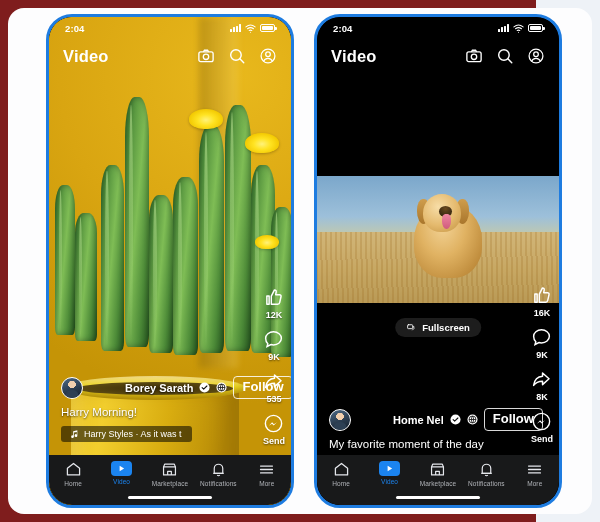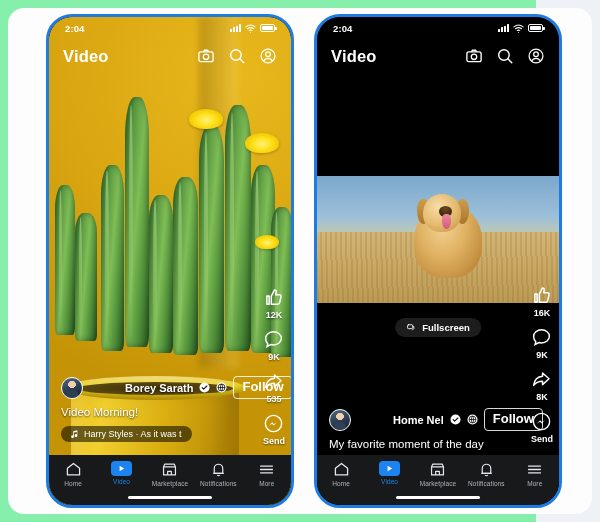--- a/index.html
+++ b/index.html
@@ -5,21 +5,21 @@
   * { box-sizing: border-box; margin: 0; padding: 0; }
   html, body {
     width: 600px; height: 522px;
     font-family: "Liberation Sans", sans-serif;
     background: #eef2f7;
     overflow: hidden;
   }
   .stage {
     position: relative;
     width: 536px; height: 522px;
-    background: #86efac;
+    background: #7f1d1d;
   }
   .card {
     position: absolute;
     left: 8px; top: 8px;
     width: 584px; height: 506px;
     background: #fdfdfe;
     border-radius: 16px;
   }
 
   
@@ -195,21 +195,21 @@
   .badge-globe { width:11px; height:11px; flex:none; }
   .follow-btn {
     border:1px solid rgba(255,255,255,.85); border-radius:4px;
     color:#fff; font-size:13px; font-weight:700;
     padding:2px 8px; background:transparent; line-height:1.3;
     white-space:nowrap;
   }
   .caption { color:#fff; font-size:11.5px; margin-top:7px; text-shadow:0 1px 2px rgba(0,0,0,.7); }
   .music-pill {
     display:inline-flex; align-items:flex-end; gap:5px;
-    background:rgba(0,0,0,.55); border-radius:8px;
+    background:rgba(0,0,0,.55); border-radius:3px;
     padding:3px 10px 3px 8px; margin-top:8px; max-width:132px; overflow:hidden;
   }
   .music-pill .ico { width:10px; height:10px; flex:none; }
   .music-text { color:#fff; font-size:9px; white-space:nowrap; overflow:hidden; text-overflow:clip; }
 
   .fullscreen-pill {
     position:absolute; left:50%; transform:translateX(-50%);
     top:301px; z-index:9;
     display:flex; align-items:center; gap:5px;
     background:rgba(32,32,32,.92); border-radius:13px;
@@ -354,21 +354,21 @@
           </svg>
           <svg class="badge-globe" viewBox="0 0 24 24">
             <circle cx="12" cy="12" r="11" fill="#fff"></circle>
             <g fill="none" stroke="#111" stroke-width="1.8">
               <circle cx="12" cy="12" r="7.6"></circle>
                 <path d="M4.4 12h15.2M12 4.4c3.2 3.4 3.2 11.8 0 15.2-3.2-3.4-3.2-11.8 0-15.2z"></path>
             </g>
           </svg>
           <button class="follow-btn">Follow</button>
         </div>
-        <div class="caption">Video Morning!</div>
+        <div class="caption">Harry Morning!</div>
         <div class="music-pill">
           <svg class="ico" viewBox="0 0 24 24" fill="#fff">
             <path d="M20 3.2l-10 2v10.1a3.3 3.3 0 1 0 1.8 2.9V8.6l7-1.4v6.2a3.3 3.3 0 1 0 1.2 2.5z"></path>
           </svg>
           <span class="music-text">Harry Styles · As it was t</span>
         </div>
       </div>
 
       <div class="tabbar">
         <div class="tab">

